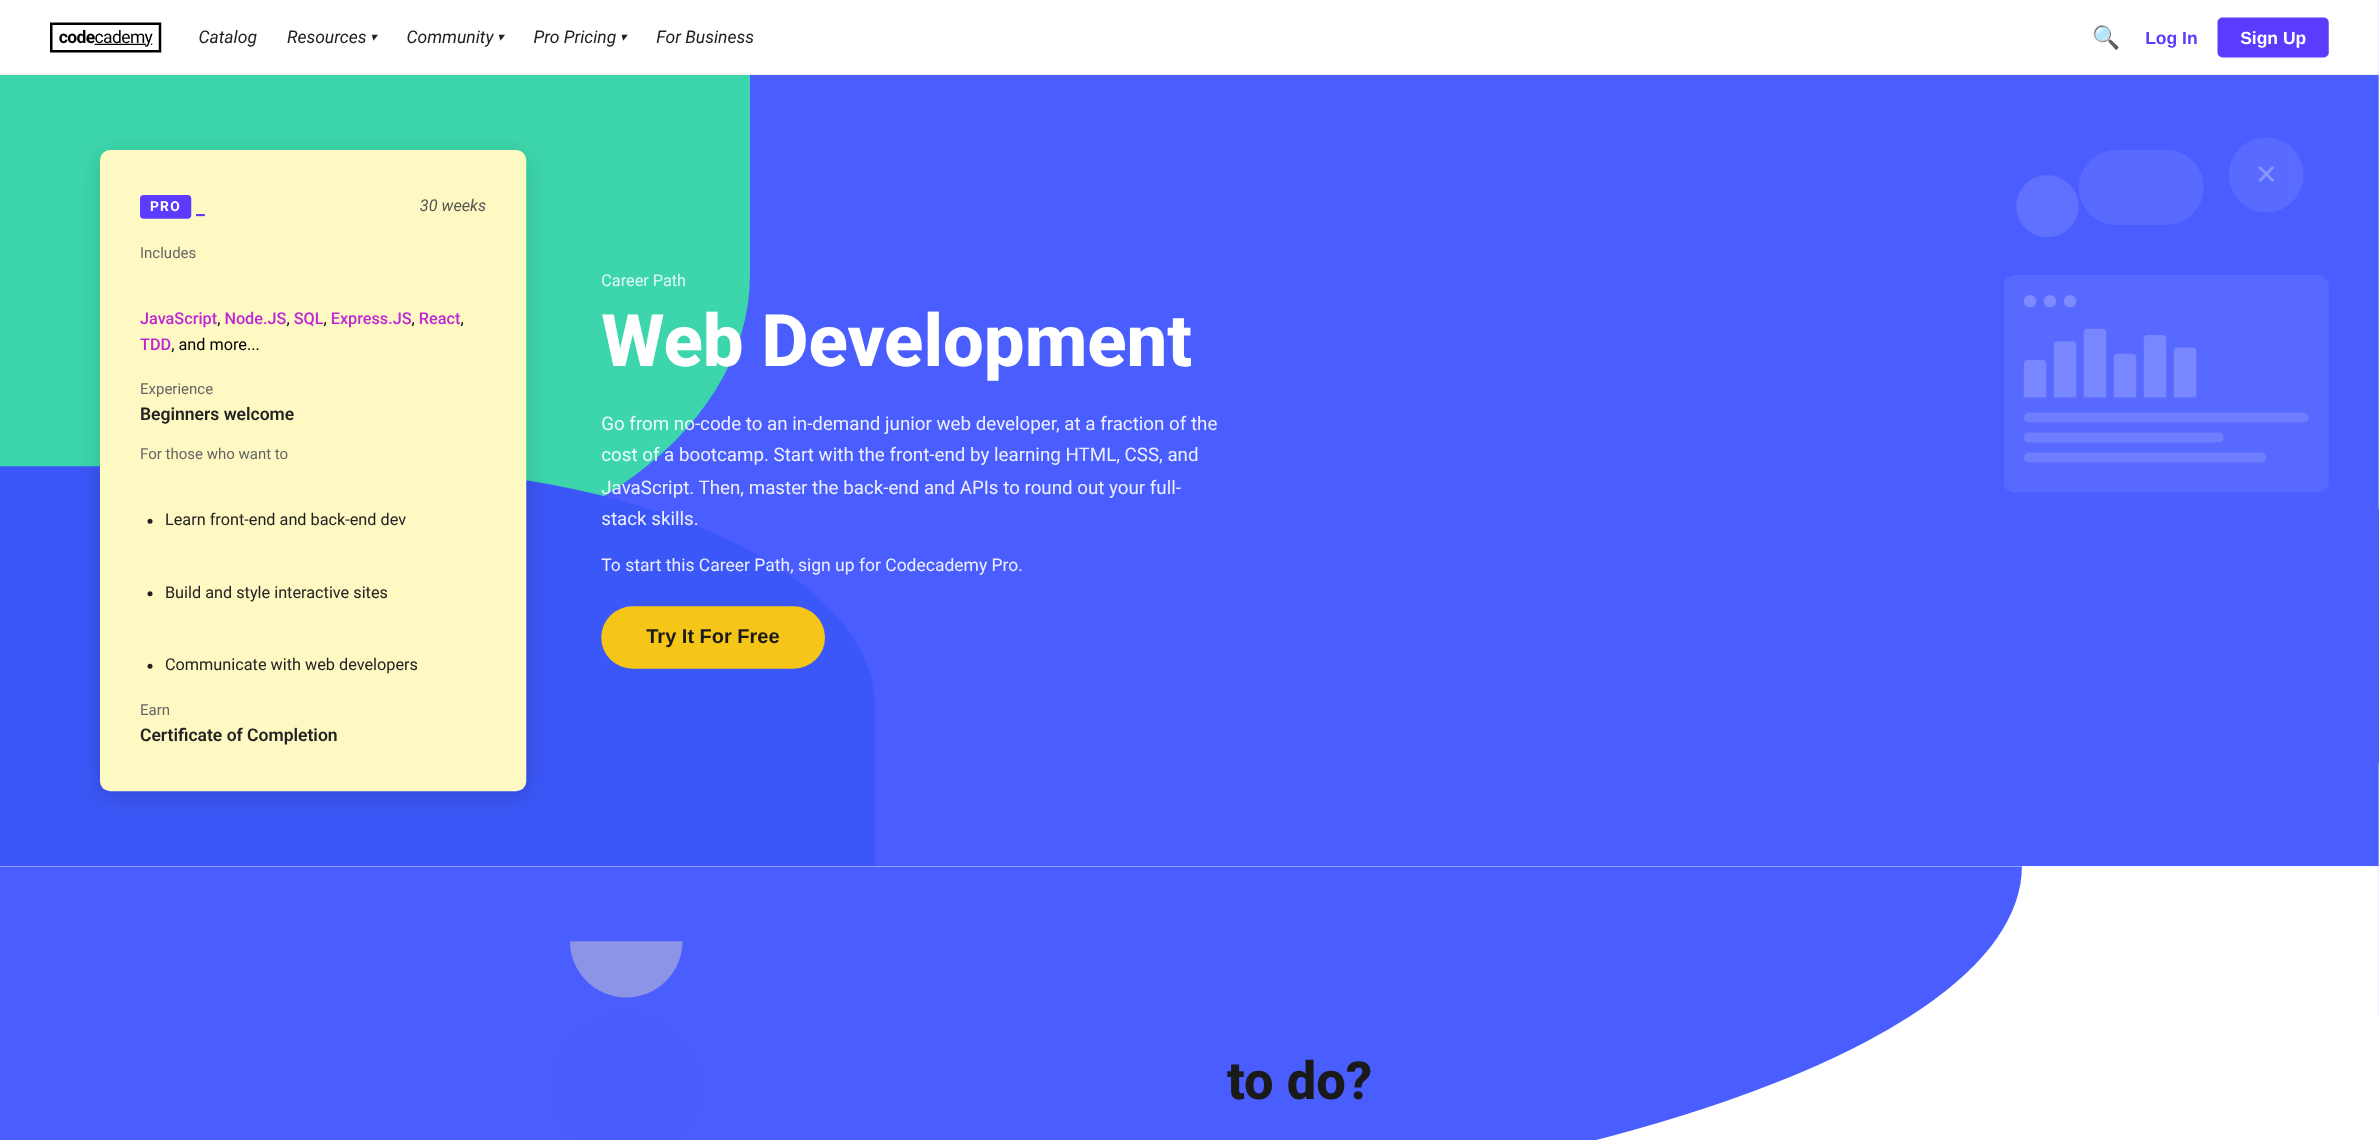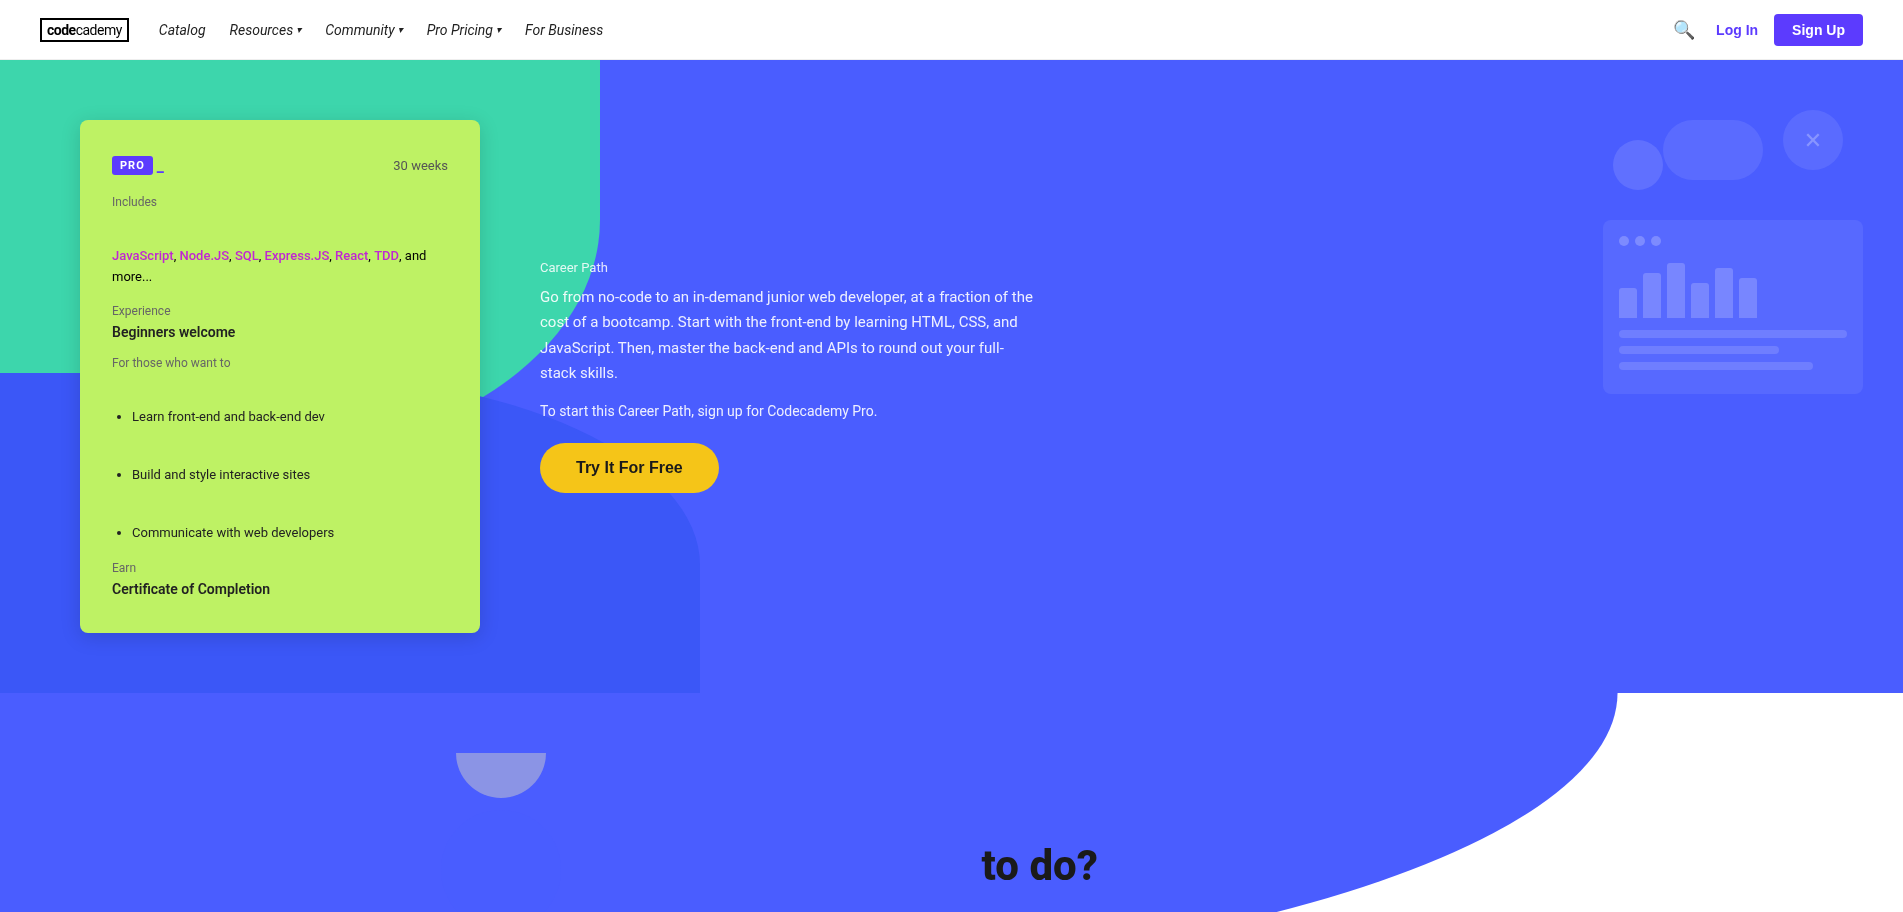--- a/index.html
+++ b/index.html
@@ -22,21 +22,21 @@
       margin-right: 30px;
     }
     .logo-box {
       border: 2px solid #000;
       padding: 2px 5px;
       font-size: 14px;
       font-weight: 700;
       letter-spacing: -0.5px;
     }
     .logo-box span.code { font-weight: 700; }
-    .logo-box span.cademy { font-weight: 400; }
+    .logo-box span.cademy { font-weight: 400; text-decoration: underline; }
     .navbar-nav {
       display: flex;
       align-items: center;
       gap: 24px;
       flex: 1;
       font-style: italic;
     }
     .nav-item {
       font-size: 14px;
       color: #222;
@@ -118,24 +118,24 @@
       z-index: 5;
       display: flex;
       align-items: center;
       width: 100%;
       padding: 60px 80px;
       gap: 60px;
     }
 
     
     .pro-card {
-      background: #bef264;
+      background: #fef9c3;
       border-radius: 8px;
       padding: 36px 32px;
-      width: 400px;
+      width: 341px;
       min-width: 340px;
       box-shadow: 0 4px 20px rgba(0,0,0,0.15);
       position: relative;
       z-index: 6;
     }
     .pro-card-header {
       display: flex;
       justify-content: space-between;
       align-items: center;
       margin-bottom: 20px;
@@ -155,20 +155,21 @@
       gap: 4px;
     }
     .pro-cursor {
       color: #5c3bfe;
       font-weight: 700;
       font-size: 16px;
     }
     .pro-weeks {
       font-size: 13px;
       color: #555;
+      font-style: italic;
     }
 
     .card-section-label {
       font-size: 12px;
       color: #666;
       margin-bottom: 6px;
       margin-top: 16px;
     }
     .card-section-value {
       font-size: 14px;
@@ -473,20 +474,21 @@
           <span>Communicate with web developers</span>
         </li>
       </ul>
 
       <div class="card-section-label">Earn</div>
       <div class="card-section-value">Certificate of Completion</div>
     </div>
 
     <div class="hero-text">
       <div class="career-path-label">Career Path</div>
+      <h1 class="hero-title">Web Development</h1>
       <p class="hero-description">Go from no-code to an in-demand junior web developer, at a fraction of the cost of a bootcamp. Start with the front-end by learning HTML, CSS, and JavaScript. Then, master the back-end and APIs to round out your full-stack skills.</p>
       <p class="hero-cta-text">To start this Career Path, sign up for Codecademy Pro.</p>
       <button class="btn-try-free">Try It For Free</button>
     </div>
   </div>
 </section>
 
 <section class="bottom-section">
   <div class="bottom-wave-blue"></div>
   <div class="bottom-content">

